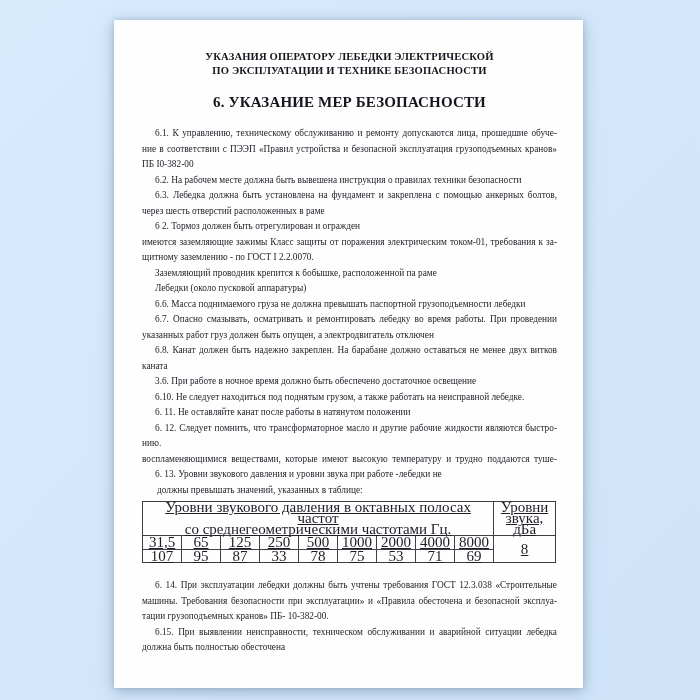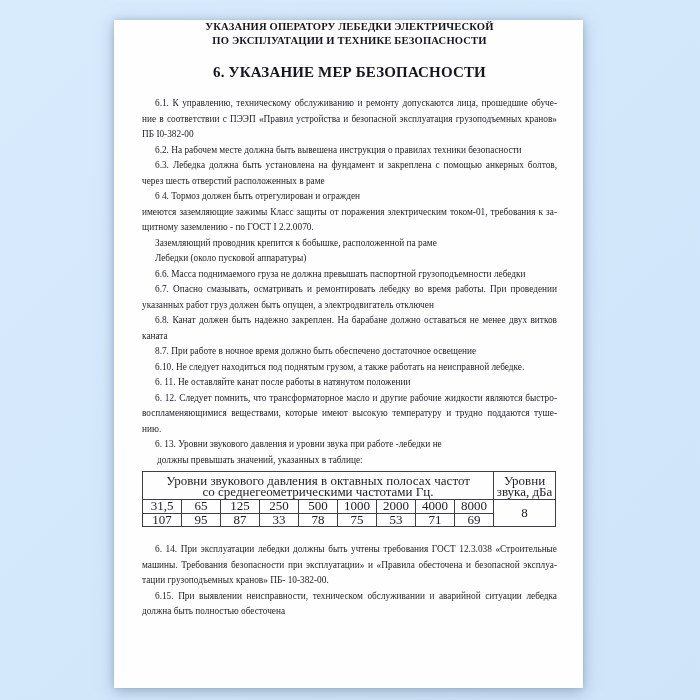--- a/index.html
+++ b/index.html
@@ -19,20 +19,21 @@
     width: 469px; height: 668px;
     background: #fefefe;
     box-shadow: 0 3px 14px rgba(105,130,160,0.55), 0 0 4px rgba(120,145,170,0.35);
   }
   .content {
     position: absolute; left: 28px; top: 0;
     width: 415px;
     color: #1d1d26;
   }
   .doc-title {
+    margin-top: 30px;
     text-align: center;
     font-weight: 700;
     font-size: 10.6px;
     line-height: 13.5px;
     letter-spacing: 0.15px;
     color: #15151f;
   }
   .section-heading {
     margin-top: 19px;
     text-align: center;
@@ -61,23 +62,24 @@
   table.noise {
     border-collapse: collapse;
     width: 414px;
     margin-top: 3px;
     table-layout: fixed;
   }
   table.noise td {
     border: 1px solid #3f3f46;
     text-align: center;
     vertical-align: middle;
-    font-size: 13px;
+    font-size: 15px;
     color: #1d1d26;
     padding: 0;
+    text-decoration: underline;
   }
   table.noise td.hdr {
     height: 27px;
     line-height: 11px;
   }
   table.noise tr.vals td {
     height: 12.5px;
     line-height: 12.5px;
   }
   col.freq { width: 39px; }
@@ -98,36 +100,36 @@
 
     <div class="section-heading">6. УКАЗАНИЕ МЕР БЕЗОПАСНОСТИ</div>
 
     <div class="body-block">
       <div class="ln j ind">6.1. К управлению, техническому обслуживанию и ремонту  допускаются лица, прошедшие обуче-</div>
       <div class="ln j">ние в соответствии с ПЭЭП  «Правил устройства и безопасной эксплуатация грузоподъемных кранов»</div>
       <div class="ln">ПБ I0-382-00</div>
       <div class="ln ind">6.2. На рабочем месте должна быть вывешена инструкция о правилах техники безопасности</div>
       <div class="ln j ind">6.3. Лебедка должна быть установлена на фундамент и закреплена с помощью анкерных болтов,</div>
       <div class="ln">через шесть отверстий расположенных в раме</div>
-      <div class="ln ind">6 4.  Тормоз должен быть отрегулирован и огражден</div>
+      <div class="ln ind">6 2.  Тормоз должен быть отрегулирован и огражден</div>
       <div class="ln j">имеются заземляющие зажимы Класс защиты от поражения электрическим током-01, требования к за-</div>
       <div class="ln">щитному заземлению - по ГОСТ I 2.2.0070.</div>
       <div class="ln ind">Заземляющий проводник крепится к бобышке, расположенной па раме</div>
       <div class="ln ind">Лебедки (около пусковой аппаратуры)</div>
       <div class="ln ind">6.6. Масса поднимаемого груза не должна превышать паспортной грузоподъемности лебедки</div>
       <div class="ln j ind">6.7. Опасно смазывать, осматривать и ремонтировать лебедку во время работы. При проведении</div>
       <div class="ln">указанных работ груз должен быть опущен, а электродвигатель отключен</div>
       <div class="ln j ind">6.8. Канат должен быть надежно закреплен. На барабане должно оставаться не менее двух витков</div>
       <div class="ln">каната</div>
-      <div class="ln ind">8.7.  При работе в ночное время должно быть обеспечено достаточное освещение</div>
+      <div class="ln ind">3.6.  При работе в ночное время должно быть обеспечено достаточное освещение</div>
       <div class="ln ind">6.10.  Не следует находиться под поднятым грузом, а также работать на неисправной лебедке.</div>
       <div class="ln ind">6. 11.  Не оставляйте канат после работы в натянутом положении</div>
       <div class="ln j ind">6. 12.  Следует помнить, что трансформаторное масло и другие рабочие жидкости являются быстро-</div>
+      <div class="ln">нию.</div>
       <div class="ln j">воспламеняющимися веществами, которые имеют высокую температуру  и трудно поддаются туше-</div>
-      <div class="ln">нию.</div>
       <div class="ln ind">6. 13.   Уровни звукового давления и уровни звука при работе -лебедки не</div>
       <div class="ln ind2">должны превышать значений, указанных в таблице:</div>
     </div>
 
     <table class="noise">
       <colgroup>
         <col class="freq">
           <col class="freq">
           <col class="freq">
           <col class="freq">

